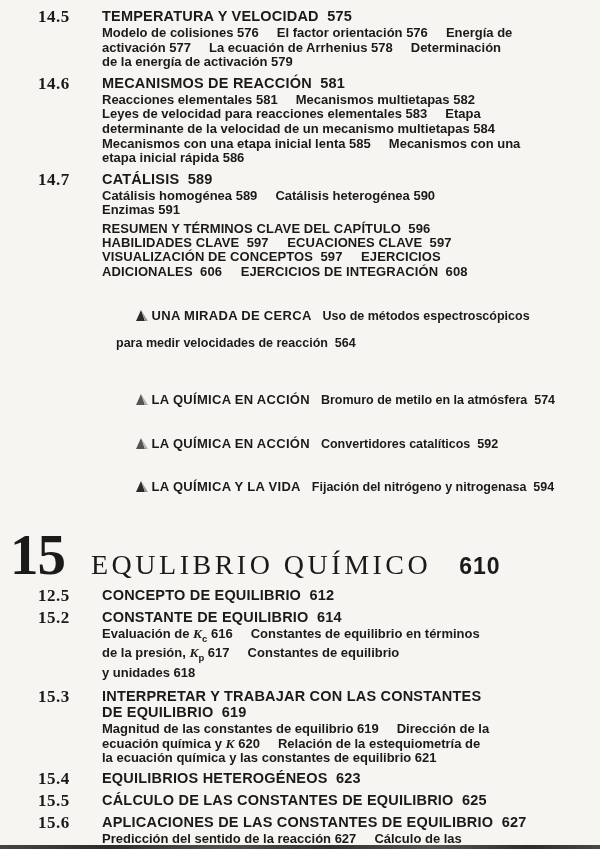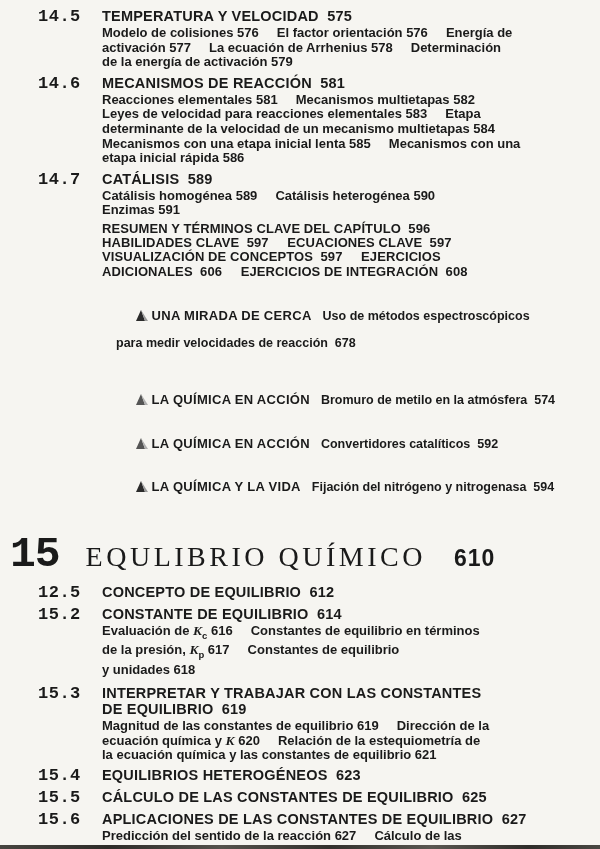--- a/index.html
+++ b/index.html
@@ -11,21 +11,21 @@
     font-family:"Liberation Sans",sans-serif;
     overflow:hidden;
     box-sizing:border-box;
   }
   .inner{padding:8px 10px 0 38px;}
 
   
   .toc-section{display:flex;margin-bottom:5px;}
   .sec-num{
     width:64px;flex:0 0 64px;
-    font-family:Liberation Mono, monospace;
+    font-family:Liberation Serif, serif;
     font-weight:700;font-size:17px;line-height:18px;
     letter-spacing:0.5px;
   }
   .sec-body{flex:1;min-width:0;}
   .sec-title{
     font-size:14.5px;font-weight:700;line-height:16px;
     letter-spacing:0.2px;margin-bottom:2px;white-space:pre;
   }
   .sub-line{
     font-size:13px;font-weight:700;line-height:14.6px;white-space:pre;
@@ -52,22 +52,22 @@
     padding-left:16px;font-size:12.5px;font-weight:700;
     line-height:13.5px;white-space:pre;
   }
 
   
   .chapter{
     display:flex;align-items:baseline;
     margin:24px 0 6px -28px;
   }
   .ch-num{
-    font-family:Liberation Mono, monospace;
-    font-weight:700;font-size:43px;line-height:46px;
+    font-family:Liberation Serif, serif;
+    font-weight:700;font-size:57px;line-height:46px;
     letter-spacing:-1px;
   }
   .ch-title{
     font-family:"Liberation Serif",serif;
     font-weight:400;font-size:28px;line-height:32px;
     letter-spacing:3.5px;margin-left:26px;
     white-space:nowrap;
   }
   .ch-page{
     font-size:23px;font-weight:700;margin-left:28px;
@@ -126,21 +126,21 @@
         <div class="end-line">ADICIONALES  606     EJERCICIOS DE INTEGRACIÓN  608</div>
       </div>
     </div>
 
     <div class="feat-block">
       <div class="feature">
         <span class="feat-icon"><svg width="12" height="11" viewBox="0 0 12 11">
               <polygon points="0,11 5,0 9,11" fill="#2b2b2b"></polygon>
               <polygon points="5,0 12,11 9,11" fill="#9a9a9a"></polygon>
             </svg></span><span class="feat-label">UNA MIRADA DE CERCA</span><span class="feat-desc">Uso de métodos espectroscópicos</span>
-        <div class="feat-cont">para medir velocidades de reacción  678</div>
+        <div class="feat-cont">para medir velocidades de reacción  564</div>
       </div>
       <div class="feature">
         <span class="feat-icon"><svg width="12" height="11" viewBox="0 0 12 11">
               <polygon points="0,11 5,0 9,11" fill="#555555"></polygon>
               <polygon points="5,0 12,11 9,11" fill="#b0b0b0"></polygon>
             </svg></span><span class="feat-label">LA QUÍMICA EN ACCIÓN</span><span class="feat-desc">Bromuro de metilo en la atmósfera  574</span>
       </div>
       <div class="feature">
         <span class="feat-icon"><svg width="12" height="11" viewBox="0 0 12 11">
               <polygon points="0,11 5,0 9,11" fill="#555555"></polygon>

